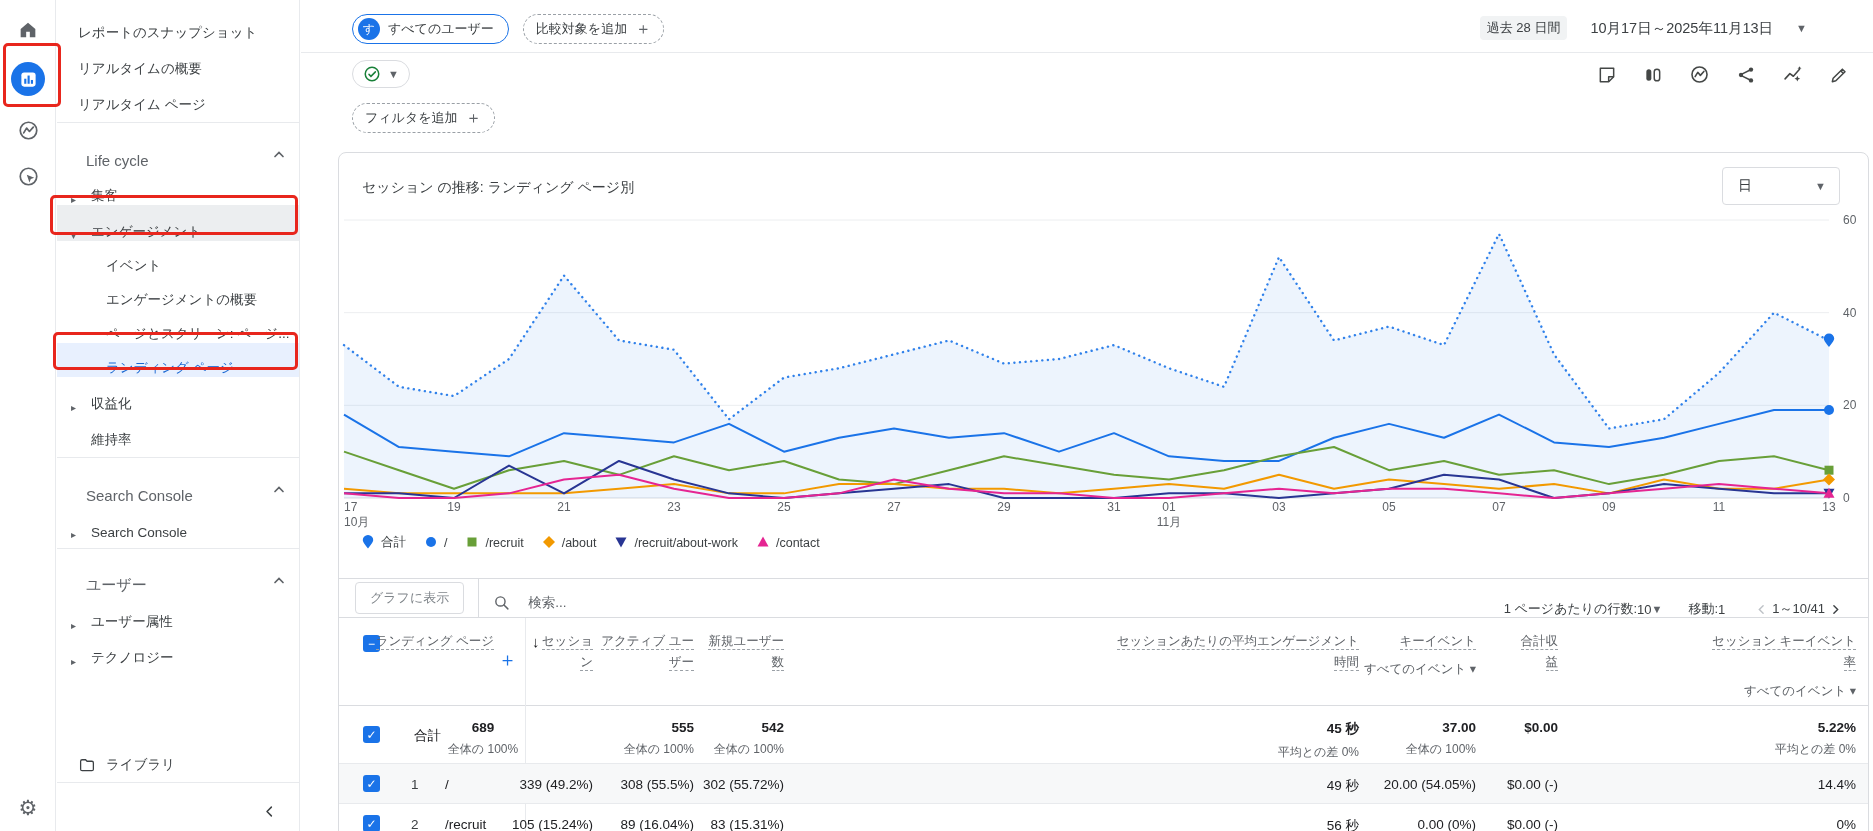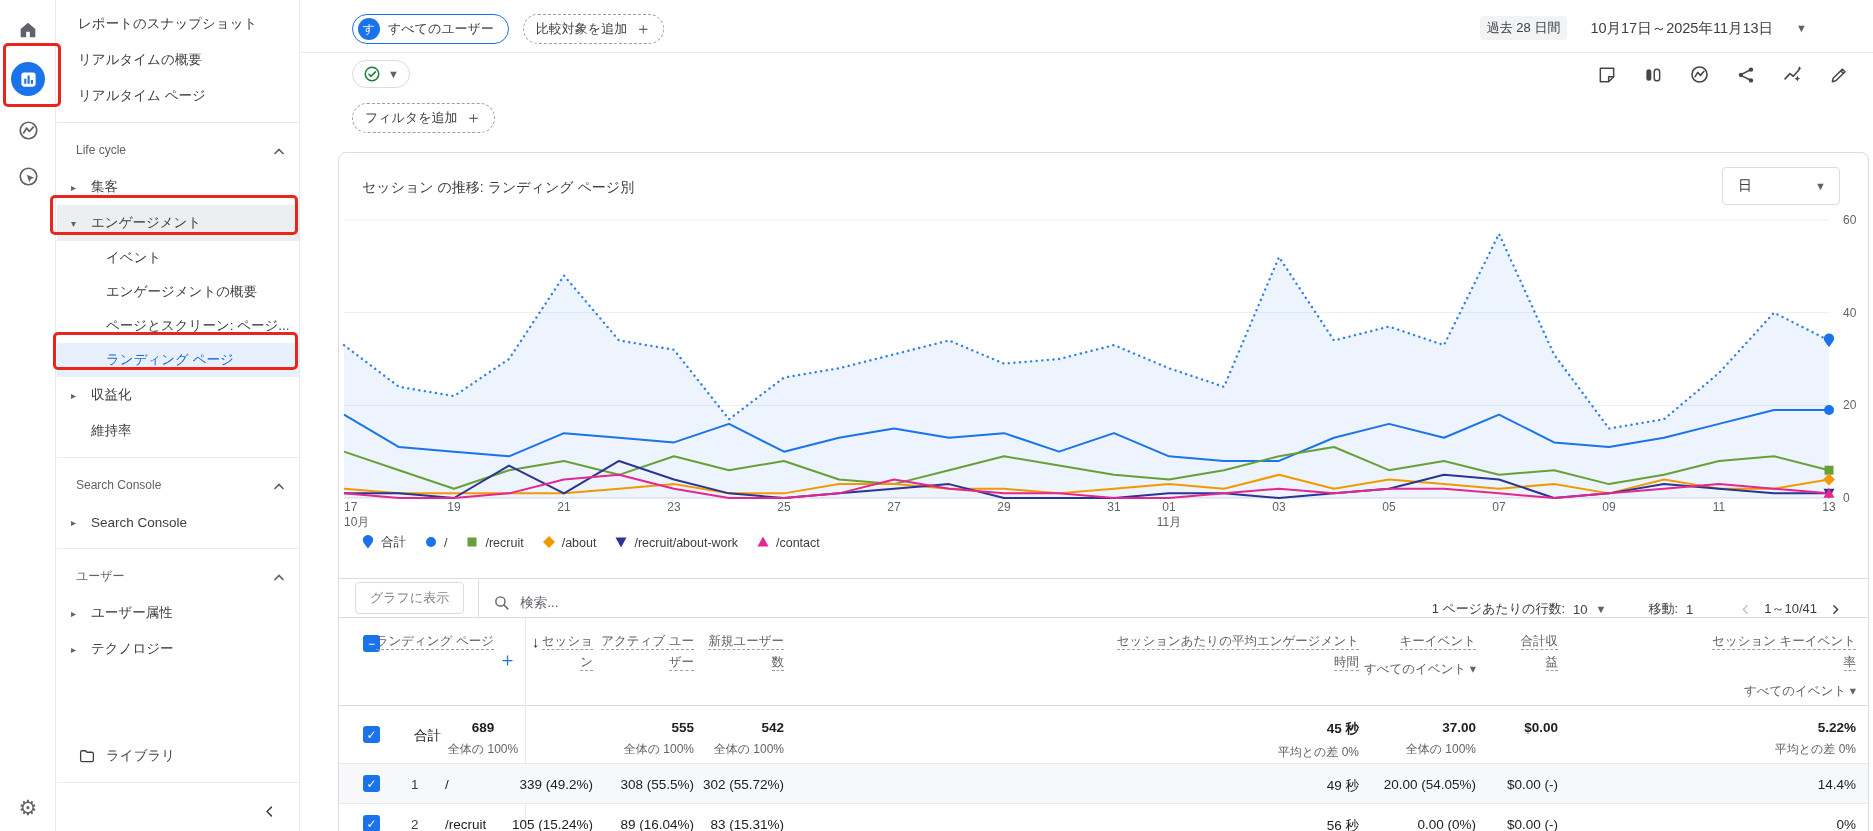--- a/index.html
+++ b/index.html
@@ -8,24 +8,24 @@
   #app { position:relative; width:1873px; height:831px; }
 
   
   .rail { position:absolute; left:0; top:0; width:56px; height:831px; border-right:1px solid #e8eaed; background:#fff; }
   .rail-icon { position:absolute; left:0; width:56px; display:flex; justify-content:center; align-items:center; cursor:pointer; }
   .rep-circle { width:34px; height:34px; border-radius:50%; background:#1a73e8; display:flex; align-items:center; justify-content:center; }
   .gear { font-size:21px; color:#5f6368; }
 
   
   .sidebar { position:absolute; left:57px; top:0; width:243px; height:831px; background:#fff; border-right:1px solid #e8eaed; display:flex; flex-direction:column; padding-top:6px; }
-  .sb-item { position:relative; display:flex; align-items:center; font-size:13.5px; color:#3c4043; cursor:pointer; flex:0 0 auto; }
+  .sb-item { position:relative; display:flex; align-items:flex-end; font-size:13.5px; color:#3c4043; cursor:pointer; flex:0 0 auto; }
   .sb-item .lbl { white-space:nowrap; overflow:hidden; text-overflow:ellipsis; }
   .sb-item.top { height:36px; padding-left:21px; }
-  .sb-item.section { height:38px; padding-left:19px; color:#5f6368; font-size:12px; }
+  .sb-item.section { height:38px; padding-left:29px; color:#5f6368; font-size:15px; }
   .sb-item.parent, .sb-item.plain { height:36px; padding-left:34px; }
   .sb-item.child { height:34px; padding-left:49px; }
   .sb-item.hl { background:#eceef0; }
   .sb-item.sel { background:#e8f0fe; color:#1967d2; }
   .sb-item .arr { position:absolute; left:14px; font-size:10px; color:#5f6368; width:12px; }
   .sb-item .chev { position:absolute; right:14px; top:50%; margin-top:-6px; }
   .sb-div { height:1px; background:#e8eaed; margin:8px 0; flex:0 0 auto; }
   .sb-spacer { flex:1 1 auto; }
   .sb-item.library { height:36px; padding-left:21px; gap:10px; }
   .sb-bottom { flex:0 0 auto; }
@@ -55,24 +55,24 @@
   .card { position:absolute; left:37px; top:152px; width:1531px; height:705px; border:1px solid #dadce0; border-radius:8px; background:#fff; }
   .chart-title { position:absolute; left:23px; top:26px; font-size:14px; color:#3c4043; }
   .interval { position:absolute; right:28px; top:14px; width:118px; height:38px; border:1px solid #dadce0; border-radius:4px; display:flex; align-items:center; justify-content:space-between; padding:0 13px 0 15px; font-size:14px; color:#3c4043; cursor:pointer; }
   #chart-svg { position:absolute; left:0; top:58px; }
   .legend { position:absolute; left:22px; top:381px; display:flex; gap:18px; align-items:center; }
   .legend-item { display:flex; gap:6px; align-items:center; font-size:12.5px; color:#3c4043; }
 
   .toolbar { position:absolute; left:0; top:425px; width:1529px; height:40px; border-top:1px solid #dadce0; border-bottom:1px solid #dadce0; display:flex; align-items:center; }
   .show-chart-btn { margin-left:16px; border:1px solid #dadce0; border-radius:4px; color:#80868b; background:#fff; font-size:13px; padding:6px 14px; cursor:pointer; font-family:inherit; }
   .tb-sep { width:1px; height:40px; background:#dadce0; margin-left:14px; }
-  .search-wrap { display:flex; align-items:center; gap:10px; margin-left:14px; flex:0 0 auto;margin-top:8px; }
+  .search-wrap { display:flex; align-items:center; gap:18px; margin-left:14px; flex:0 0 auto;margin-top:8px; }
   .search-input { border:none; outline:none; font-size:13.5px; color:#3c4043; width:300px; font-family:inherit; }
   .search-input::placeholder { color:#5f6368; }
-  .tb-right { margin-left:auto; display:flex; align-items:center; gap:8px; padding-right:22px; font-size:13px; color:#3c4043;margin-top:22px; }
+  .tb-right { margin-left:auto; display:flex; align-items:center; padding-right:22px; font-size:13px; color:#3c4043;margin-top:22px; }
   .tb-right .gap { width:26px; }
   .pg-chev { display:flex; cursor:pointer; padding:0 4px; }
 
   .thead { position:absolute; left:0; top:465px; width:1529px; height:88px; border-bottom:1px solid #dadce0; font-size:12.5px; color:#5f6368; }
   .hcell { position:absolute; top:13px; text-align:right; line-height:1.7; }
   .hlab { border-bottom:1px dashed #9aa0a6; padding-bottom:1px; cursor:pointer; }
   .hsub { margin-top:7px; color:#5f6368; font-size:12.5px; cursor:pointer; white-space:nowrap; }
   .dim-divider { position:absolute; left:186px; top:465px; bottom:0; width:1px; background:#e8eaed; }
   .cb { width:17px; height:17px; border-radius:3px; background:#1a73e8; color:#fff; font-size:12px; display:flex; align-items:center; justify-content:center; cursor:pointer; }
   .sort-arrow { position:absolute; left:193px; top:15px; font-size:15px; color:#202124; }

